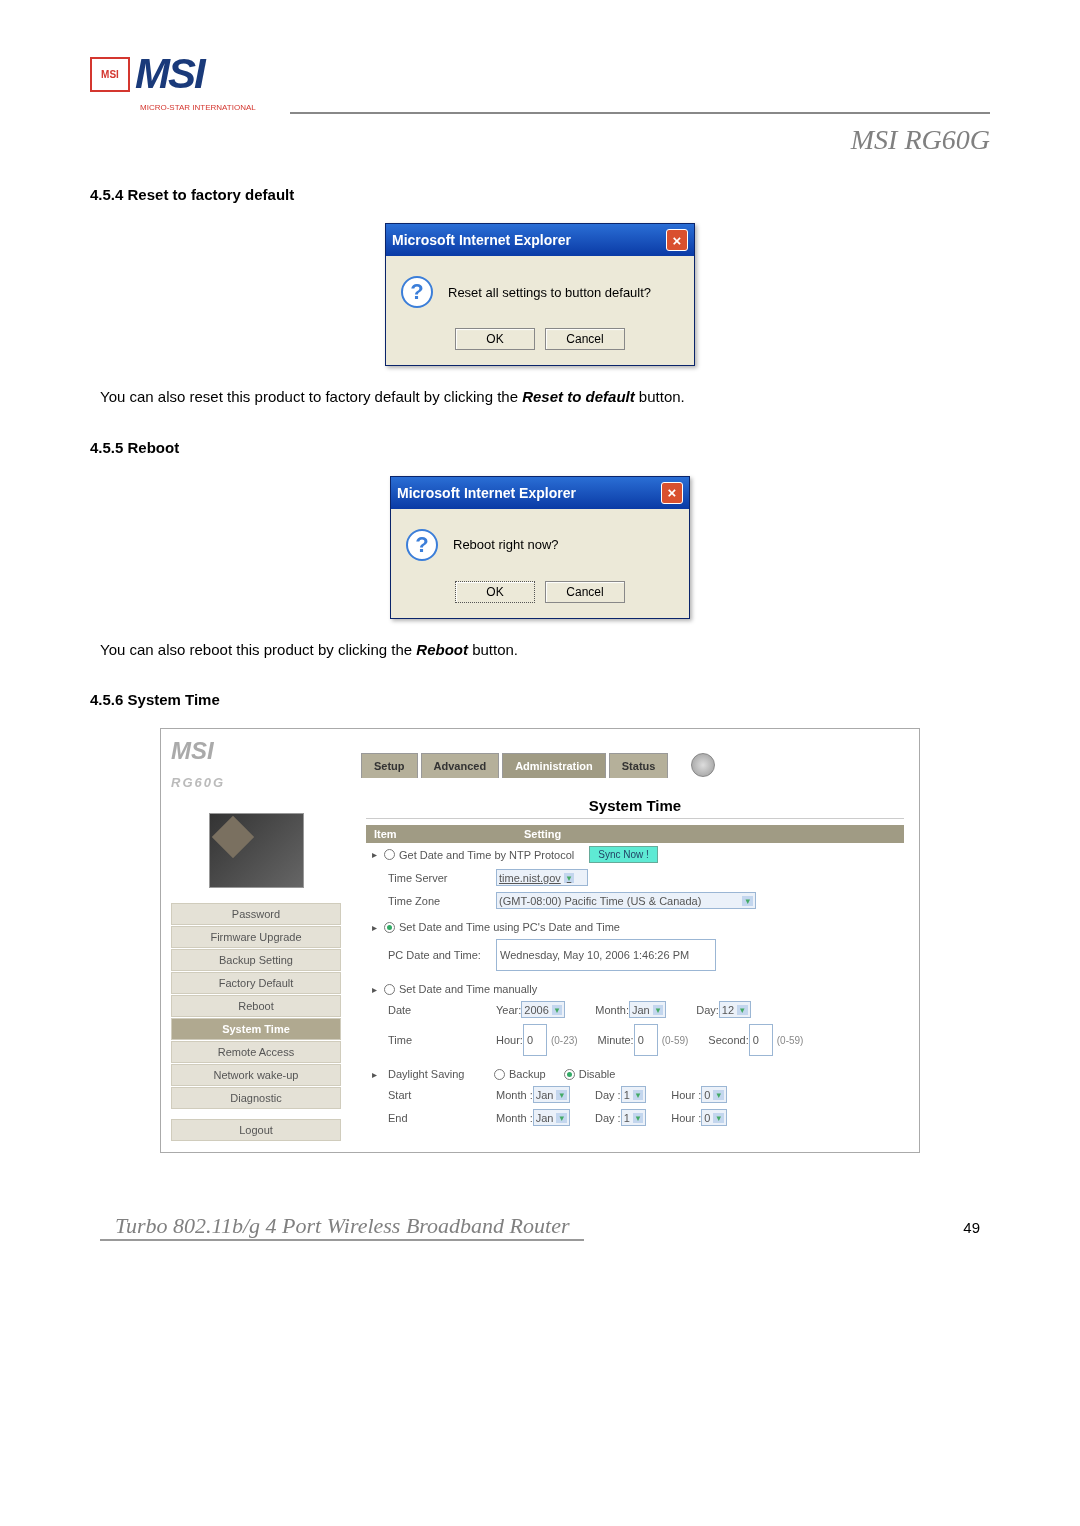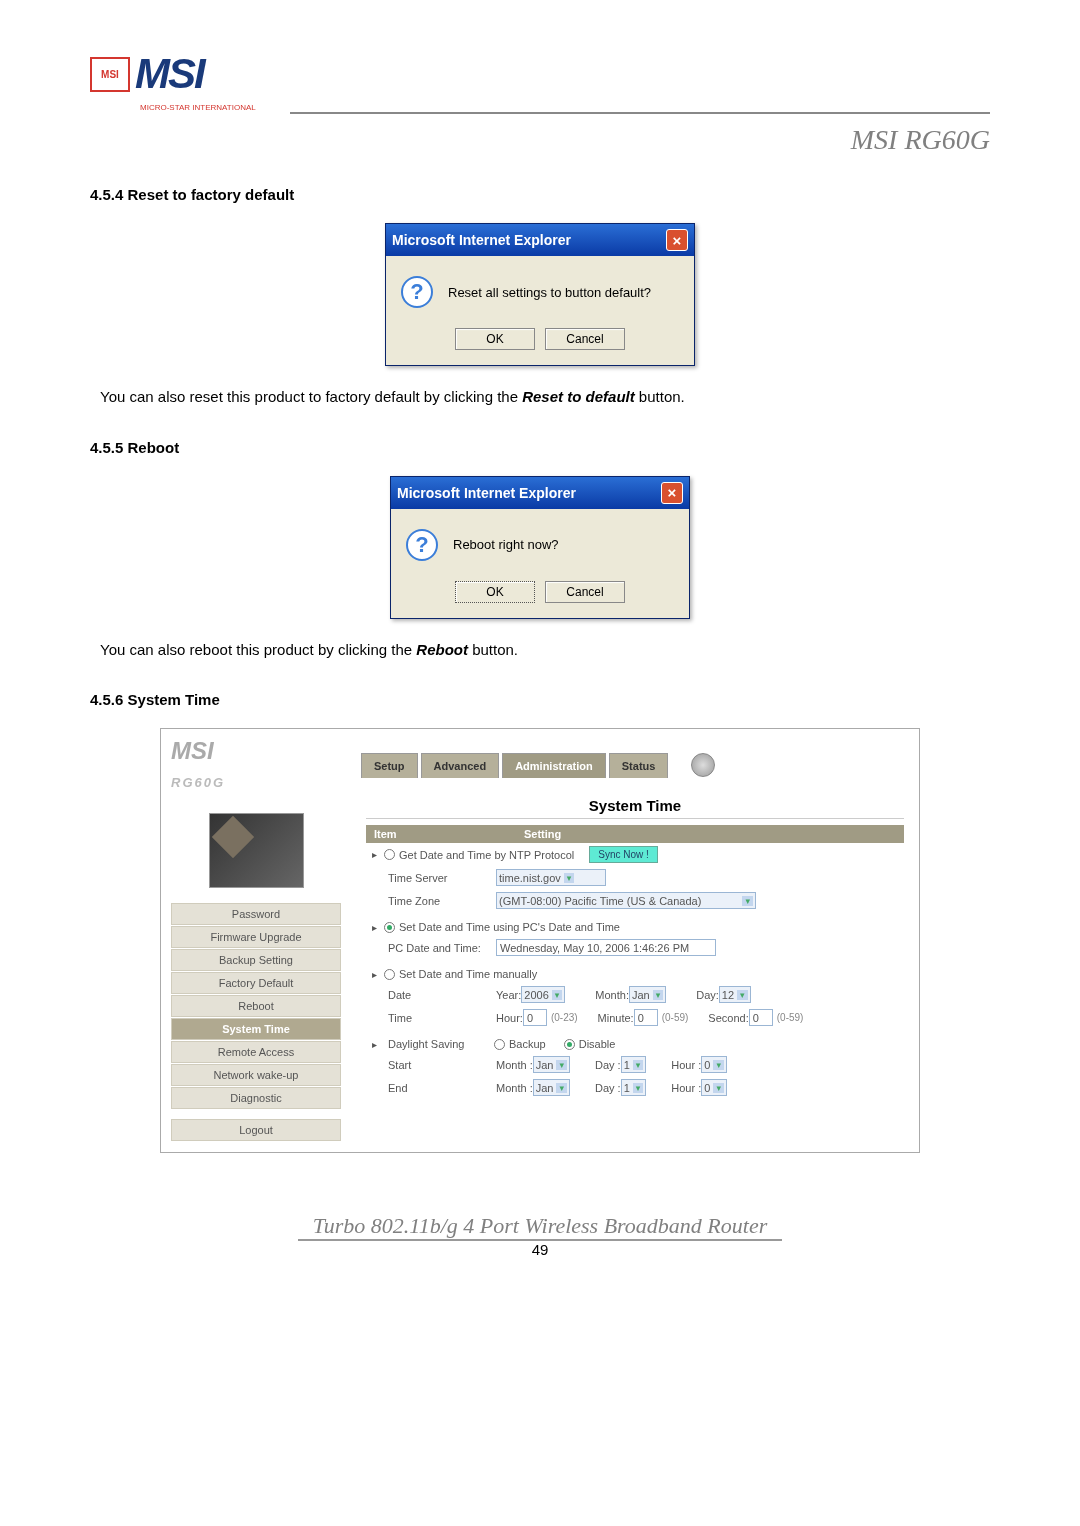--- a/index.html
+++ b/index.html
@@ -41,28 +41,28 @@
   .admin-content { flex: 1; padding: 0 15px 10px 5px; }
   .content-title { background: #fff; color: #000; font-weight: bold; font-size: 15px; text-align: center; padding: 4px; border-bottom: 1px solid #ccc;}
   .tbl-head { background: #a09b84; color: #fff; display: flex; font-weight: bold; font-size: 11px; margin-top: 6px;}
   .tbl-head .c1 { flex: 0 0 150px; padding: 3px 8px; }
   .tbl-head .c2 { flex: 1; padding: 3px 8px; }
   .row { display: flex; align-items: center; padding: 3px 0; font-size: 11px; color: #555; white-space: nowrap;}
   .row .lbl { flex: 0 0 130px; padding-left: 22px; }
   .row.arrow::before { content:"▸"; position:absolute; margin-left:6px; color:#555; font-size:10px;}
   .radio { width:11px; height:11px; border:1px solid #777; border-radius:50%; display:inline-block; vertical-align:middle; margin:0 4px 0 18px; background:#fff; position:relative;}
   .radio.checked::after { content:""; position:absolute; top:2px; left:2px; width:5px; height:5px; background:#3a6; border-radius:50%;}
-  .inp { border:1px solid #9bb6d4; padding:1px 3px; font-size:11px; background:#fff; color:#555; height:17px;}
+  .inp { border:1px solid #9bb6d4; padding:1px 3px; font-size:11px; background:#fff; color:#555; height:32px;}
   .sel { border:1px solid #9bb6d4; background:#ebf1f9; padding:0px 2px; font-size:11px; height:17px; position:relative; display:inline-flex; align-items:center;}
   .sel::after { content:"▾"; background:#c3d6ee; padding:0 3px; margin-left:3px; color:#4a6; font-size:9px;}
   .blue-btn { background:#5eead4; border:1px solid #6a9; padding:2px 8px; font-size:10px; color:#246;}
   .wide-sel { width:260px; justify-content:space-between;}
   .hint { color:#888; font-size:10px; margin-left:4px;}
 
-  .footer { margin-top: 60px; display: flex; justify-content: space-between; align-items: center; padding: 0 10px; flex-direction: column;}
+  .footer { margin-top: 60px; display: flex; justify-content: space-between; align-items: center; padding: 0 10px;}
   .footer-title { font-family: 'Comic Sans MS', cursive; font-size: 22px; color: #808080; font-style: italic; border-bottom:2px solid #999; padding:0 15px;}
   .page-num { font-size: 15px; }
 </style>
 </head>
 <body>
 
 <div class="page">
 
   <div>
     <div class="msi-logo">
@@ -156,21 +156,21 @@
         </div>
 
         <div class="row arrow">
           <span class="radio"></span>
           <span>Get Date and Time by NTP Protocol</span>
           <span style="width:15px;"></span>
           <button class="blue-btn">Sync Now !</button>
         </div>
         <div class="row">
           <span class="lbl">Time Server</span>
-          <span class="sel" style="width:110px;">time.nist.gov</span>
+          <span class="sel" style="width:92px;text-decoration:underline;">time.nist.gov</span>
         </div>
         <div class="row">
           <span class="lbl">Time Zone</span>
           <span class="sel wide-sel">(GMT-08:00) Pacific Time (US &amp; Canada)</span>
         </div>
 
         <div class="row arrow" style="margin-top:6px;">
           <span class="radio checked"></span>
           <span>Set Date and Time using PC's Date and Time</span>
         </div>

